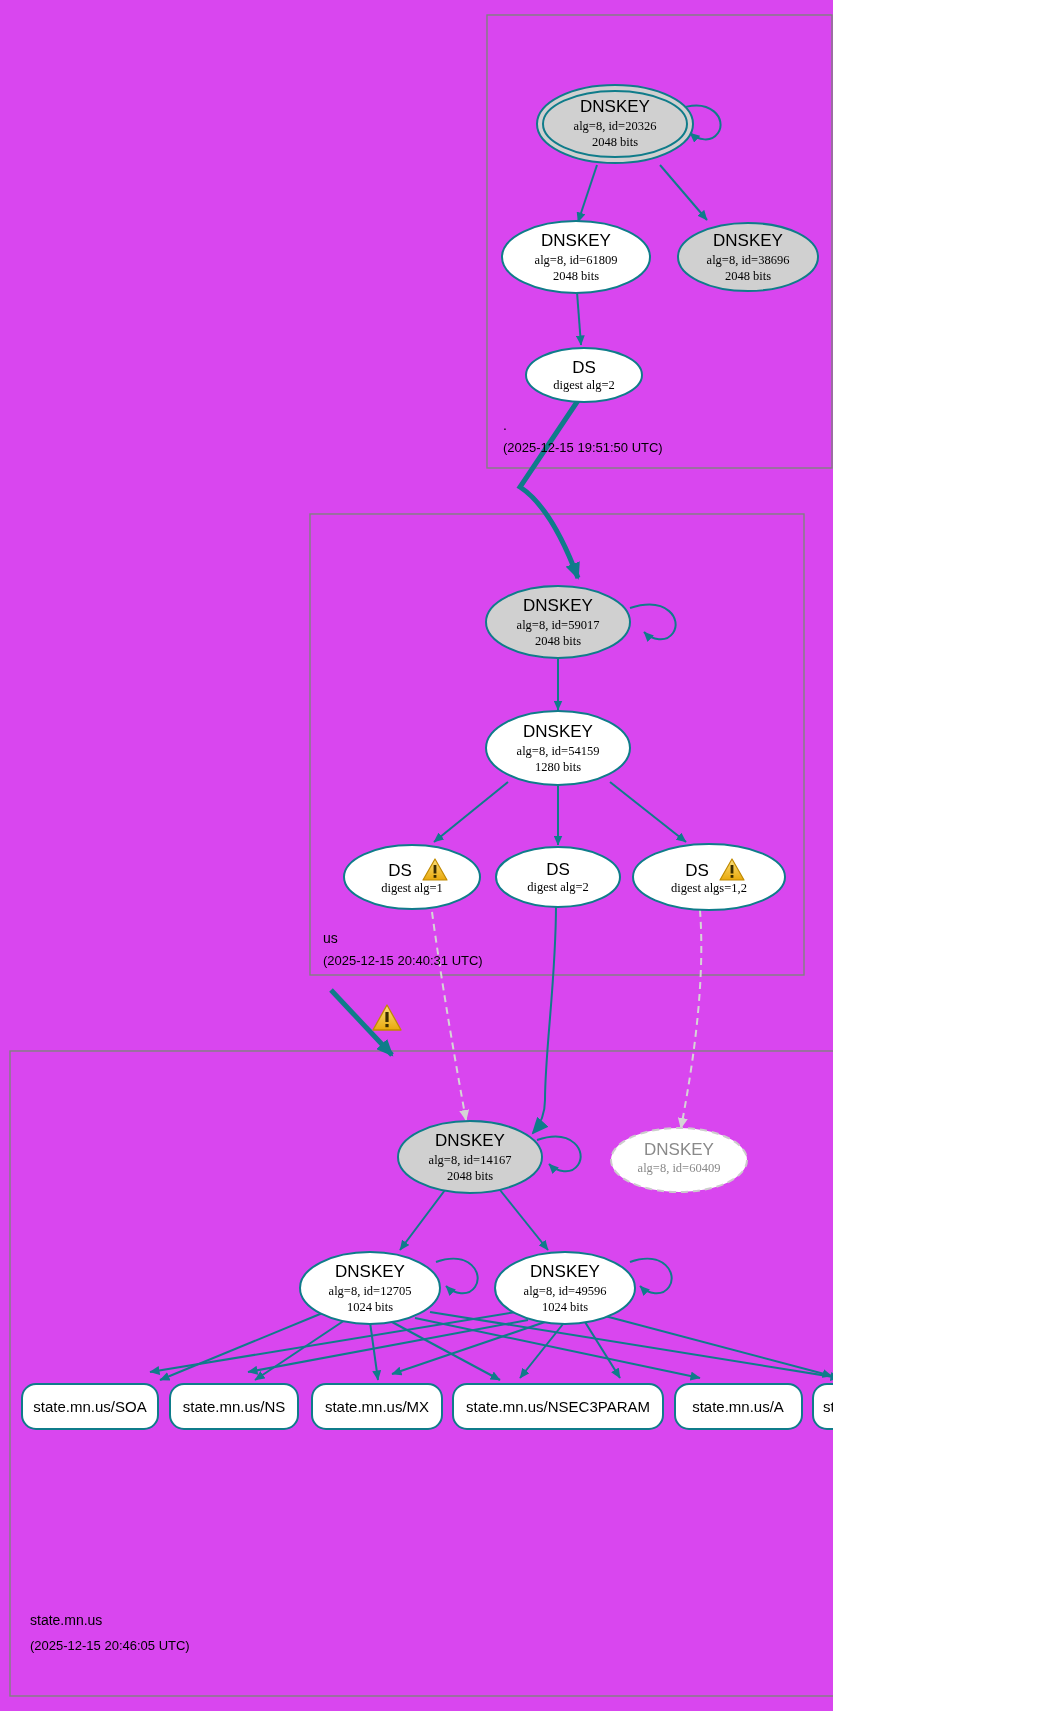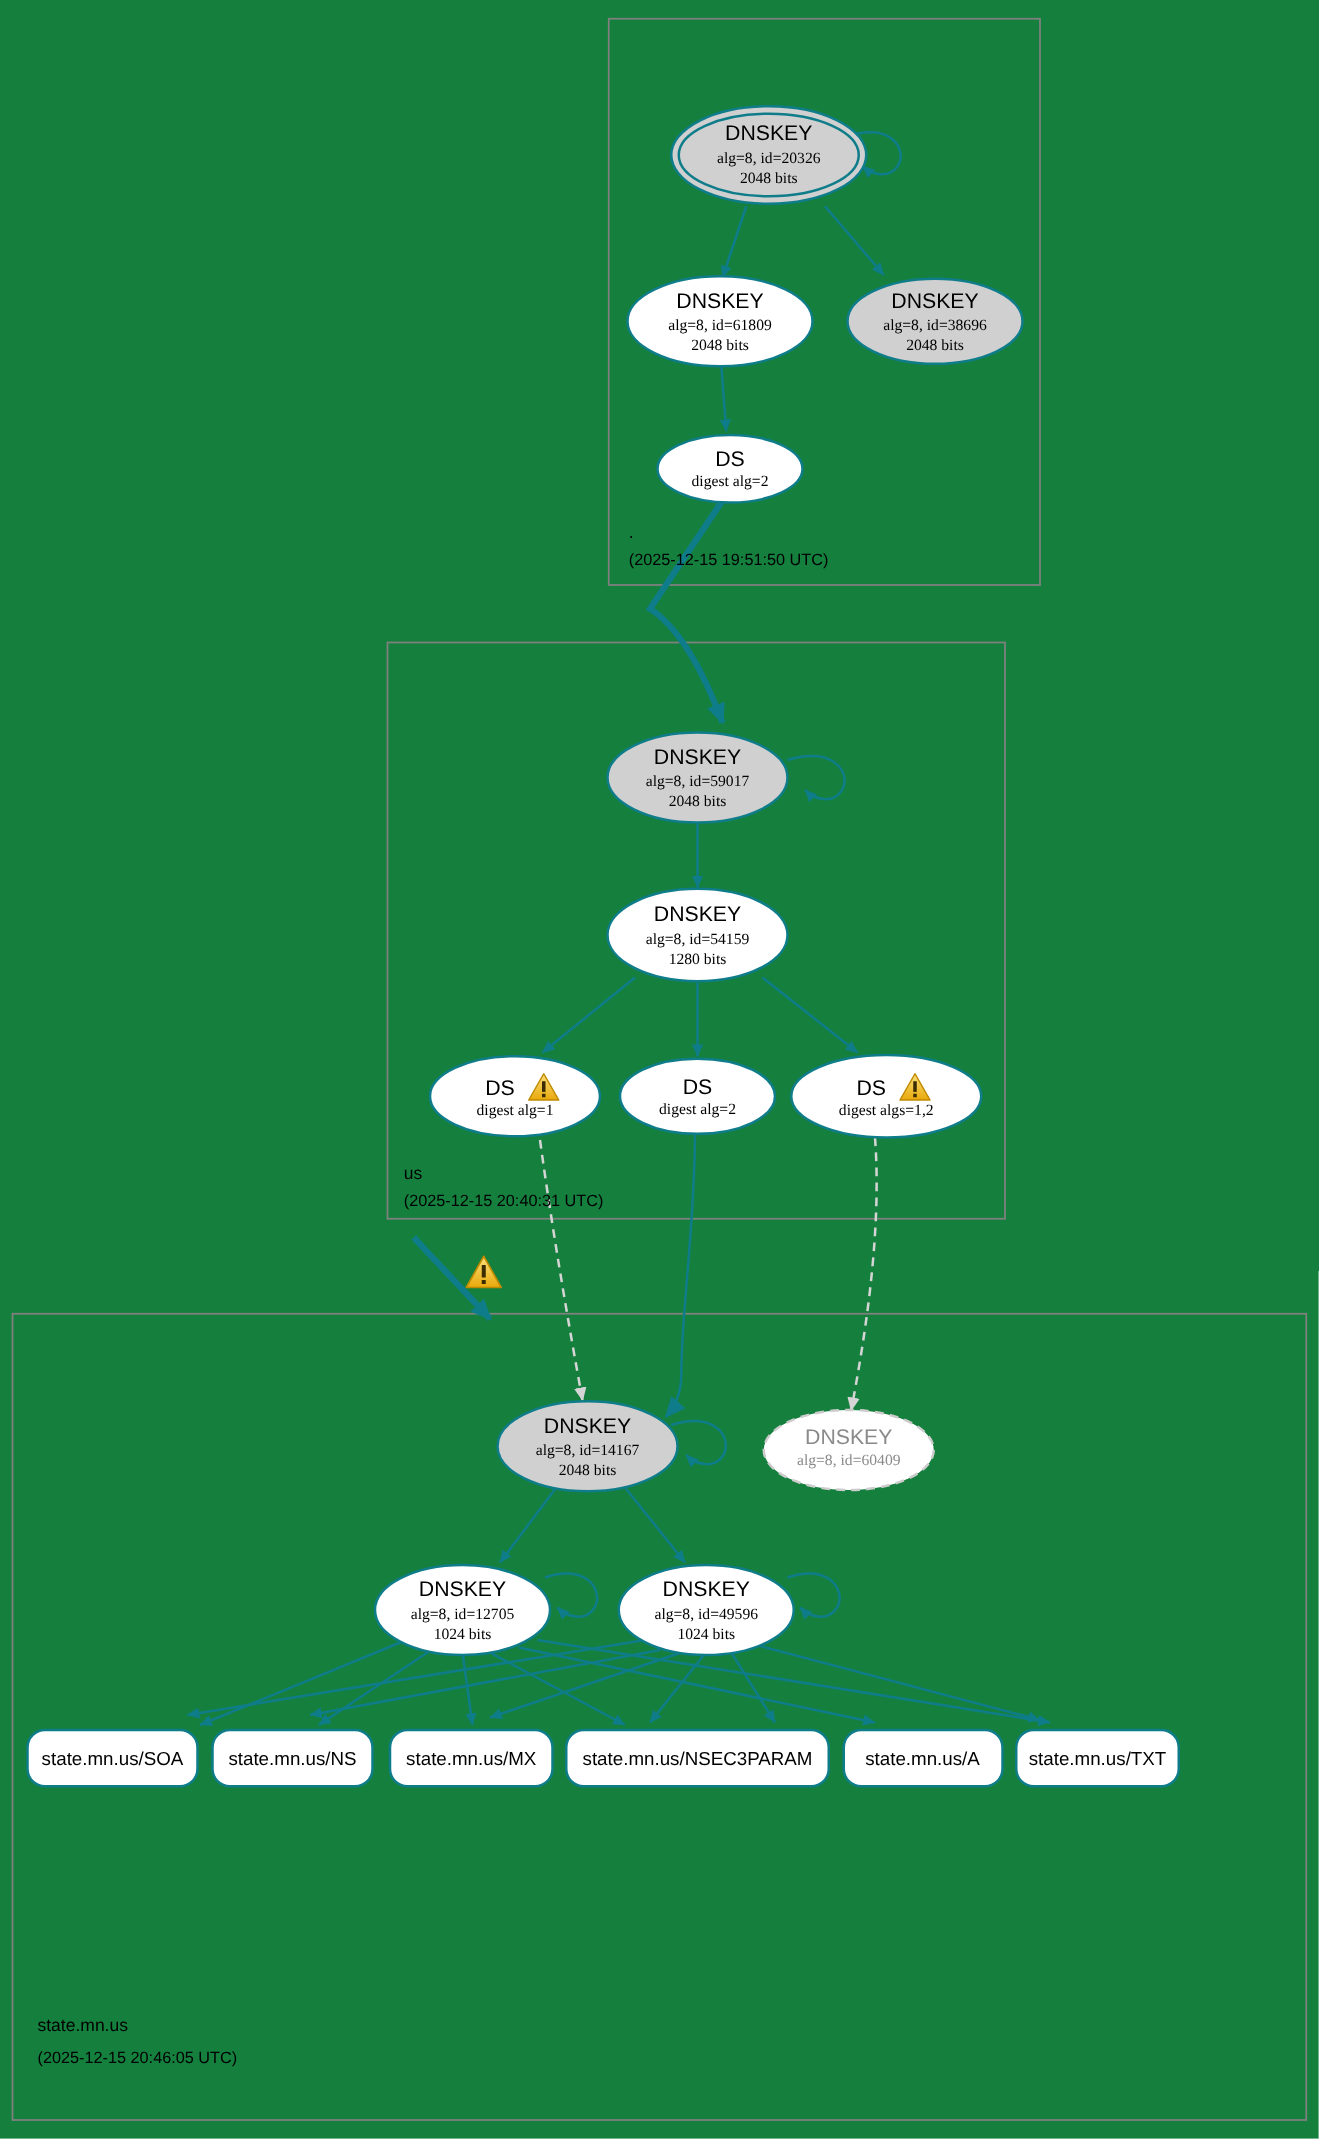--- a/index.html
+++ b/index.html
@@ -1,17 +1,17 @@
 <!DOCTYPE html>
 <html><head>
 <meta charset="utf-8">
 <style>
   html,body{margin:0;padding:0;background:#ffffff;}
   body{font-family:"Liberation Sans", sans-serif;}
-  #stage{position:relative;width:1055px;height:1711px;background:#15803d;overflow:hidden;}
+  #stage{position:relative;width:833px;height:1711px;background:#d946ef;overflow:hidden;}
   svg#diagram{position:absolute;left:0;top:0;width:1055px;height:1711px;}
   .zone-box{fill:none;stroke:#808080;stroke-width:1.4;}
   .node-ell{stroke:#0f7c8a;stroke-width:2;}
   .node-ell.filled{fill:#d0d0d0;}
   .node-ell.open{fill:#ffffff;}
   .node-ell.dashed{fill:#ffffff;stroke:#cccccc;stroke-width:2;stroke-dasharray:7 5;}
   .rec-box{fill:#ffffff;stroke:#0f7c8a;stroke-width:2;}
   .edge{fill:none;stroke:#0f7c8a;stroke-width:2;}
   .edge.thick{stroke-width:5;}
   .edge.dashed-grey{stroke:#d5d5d5;stroke-width:2;stroke-dasharray:7 5;fill:none;}

